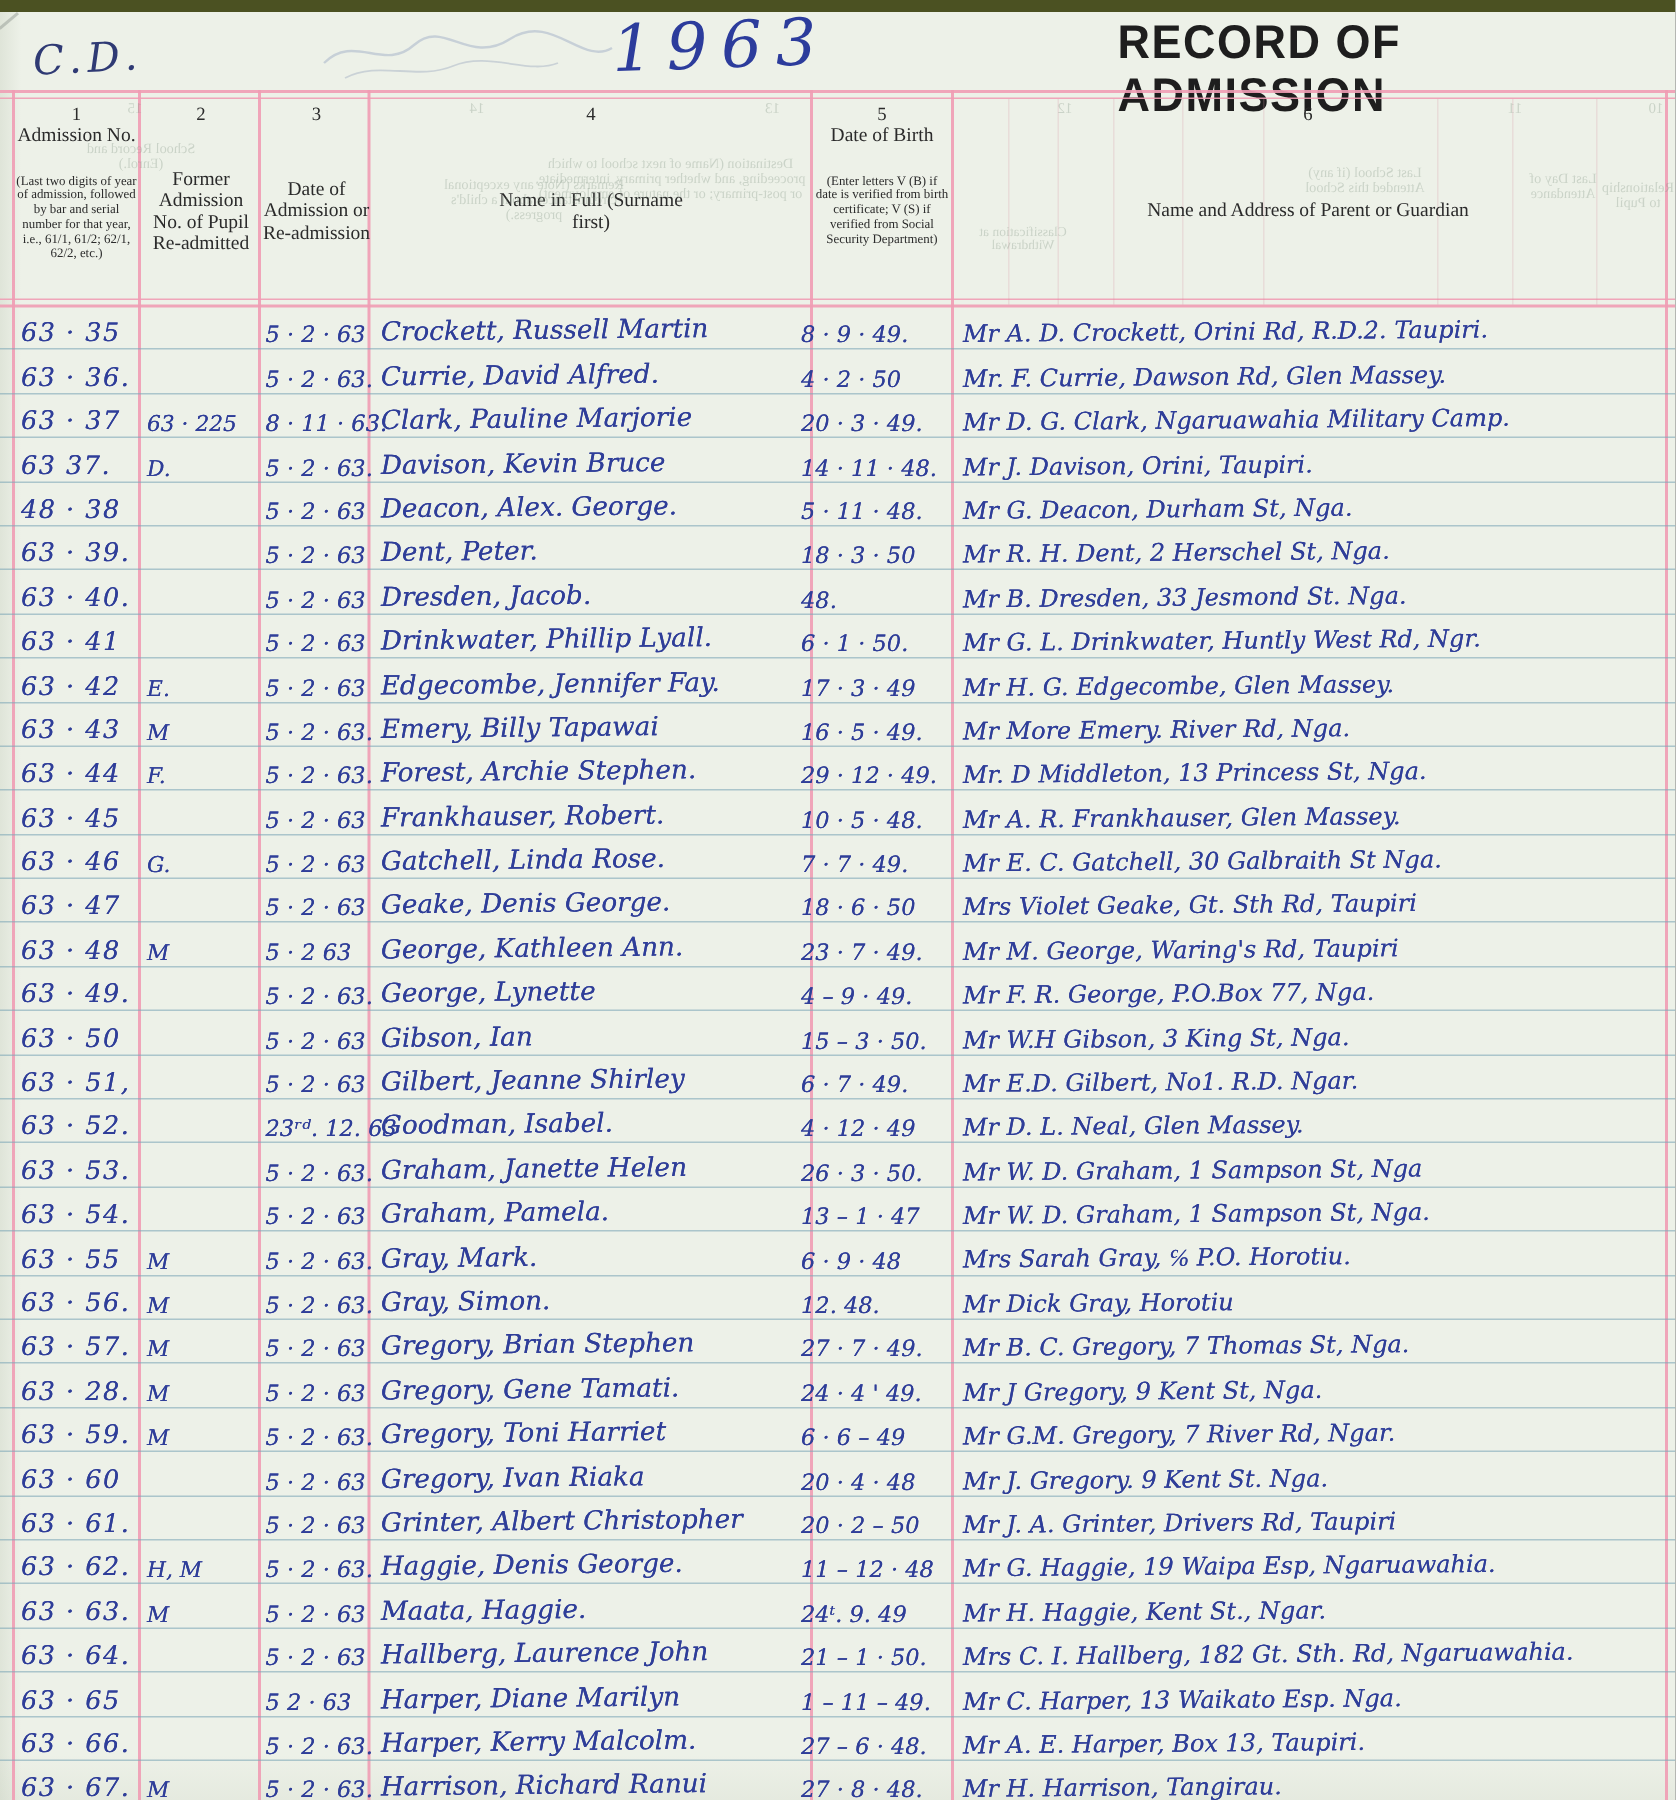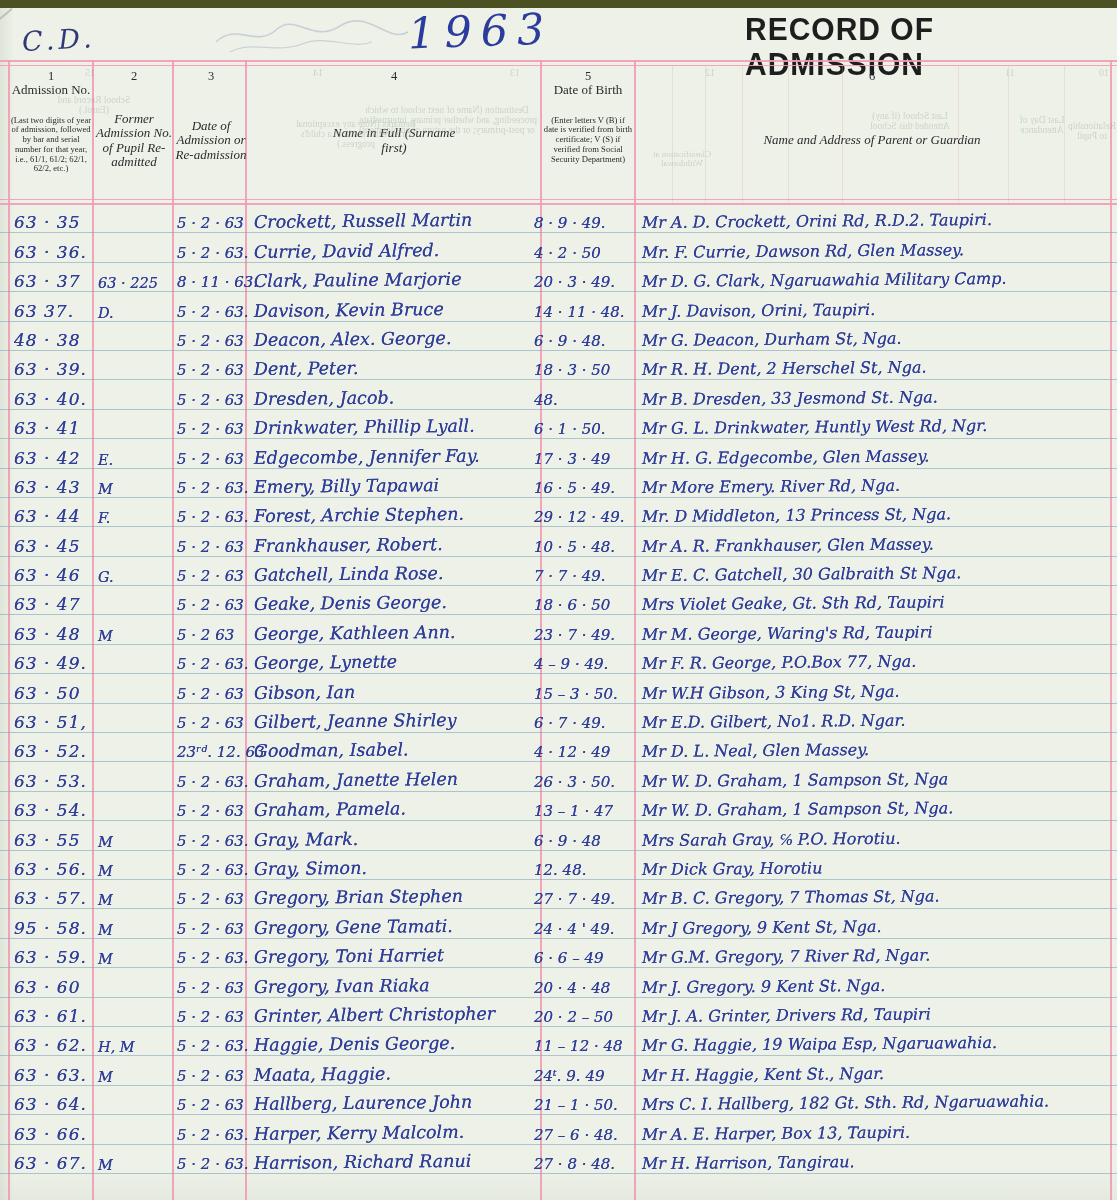--- a/index.html
+++ b/index.html
@@ -24,21 +24,21 @@
   
   .vline{position:absolute;top:60px;bottom:0;width:1.5px;background:#ef9cb4;opacity:.9;}
   .hline{position:absolute;left:0;width:1117px;height:1.6px;background:#ef9cb4;opacity:.9;}
   .ghost-vline{position:absolute;top:66px;height:137px;width:1px;background:#d696a5;opacity:.22;}
   
   .hcol{position:absolute;top:70px;height:128px;display:flex;flex-direction:column;
         align-items:center;text-align:center;color:#2b2b2b;}
   .hnum{font-size:12.5px;line-height:13px;}
   .htitle{font-size:13px;line-height:14.5px;}
   .hnote{font-size:8.6px;line-height:9.8px;margin-top:18px;}
-  .vcenter{margin:auto 0;font-style:italic;}
+  .vcenter{margin:auto 0;}
   
   #rows{position:absolute;left:0;top:204px;width:1117px;}
   .row{position:relative;height:28.4px;border-bottom:1px solid rgba(126,168,184,.6);}
   .c{position:absolute;bottom:0;white-space:nowrap;font-family:"DejaVu Serif",serif;
      font-style:italic;color:#2f3e99;text-shadow:0 0 .4px #2f3e99;}
   .adm{left:14px;width:76px;font-size:17px;letter-spacing:1px;}
   .former{left:98px;width:72px;font-size:14.5px;}
   .date{left:177px;width:70px;font-size:15px;}
   .name{left:254px;width:286px;font-size:17.5px;transform:rotate(-.6deg);transform-origin:left bottom;}
   .dob{right:495px;width:88px;font-size:15px;}
@@ -165,21 +165,21 @@
       <span class="c name">Davison, Kevin Bruce</span>
       <span class="c dob">14 · 11 · 48.</span>
       <span class="c parent">Mr J. Davison, Orini, Taupiri.</span>
     </div>
 
     <div class="row">
       <span class="c adm">48 · 38</span>
       <span class="c former"></span>
       <span class="c date">5 · 2 · 63</span>
       <span class="c name">Deacon, Alex. George.</span>
-      <span class="c dob">6 · 9 · 48.</span>
+      <span class="c dob">5 · 11 · 48.</span>
       <span class="c parent">Mr G. Deacon, Durham St, Nga.</span>
     </div>
 
     <div class="row">
       <span class="c adm">63 · 39.</span>
       <span class="c former"></span>
       <span class="c date">5 · 2 · 63</span>
       <span class="c name">Dent, Peter.</span>
       <span class="c dob">18 · 3 · 50</span>
       <span class="c parent">Mr R. H. Dent, 2 Herschel St, Nga.</span>
@@ -341,21 +341,21 @@
     <div class="row">
       <span class="c adm">63 · 57.</span>
       <span class="c former">M</span>
       <span class="c date">5 · 2 · 63</span>
       <span class="c name">Gregory, Brian Stephen</span>
       <span class="c dob">27 · 7 · 49.</span>
       <span class="c parent">Mr B. C. Gregory, 7 Thomas St, Nga.</span>
     </div>
 
     <div class="row">
-      <span class="c adm">95 · 58.</span>
+      <span class="c adm">63 · 28.</span>
       <span class="c former">M</span>
       <span class="c date">5 · 2 · 63</span>
       <span class="c name">Gregory, Gene Tamati.</span>
       <span class="c dob">24 · 4 ' 49.</span>
       <span class="c parent">Mr J Gregory, 9 Kent St, Nga.</span>
     </div>
 
     <div class="row">
       <span class="c adm">63 · 59.</span>
       <span class="c former">M</span>
@@ -403,20 +403,28 @@
 
     <div class="row">
       <span class="c adm">63 · 64.</span>
       <span class="c former"></span>
       <span class="c date">5 · 2 · 63</span>
       <span class="c name">Hallberg, Laurence John</span>
       <span class="c dob">21 – 1 · 50.</span>
       <span class="c parent">Mrs C. I. Hallberg, 182 Gt. Sth. Rd, Ngaruawahia.</span>
     </div>
 
+    <div class="row">
+      <span class="c adm">63 · 65</span>
+      <span class="c former"></span>
+      <span class="c date">5 2 · 63</span>
+      <span class="c name">Harper, Diane Marilyn</span>
+      <span class="c dob">1 – 11 – 49.</span>
+      <span class="c parent">Mr C. Harper, 13 Waikato Esp. Nga.</span>
+    </div>
 
     <div class="row">
       <span class="c adm">63 · 66.</span>
       <span class="c former"></span>
       <span class="c date">5 · 2 · 63.</span>
       <span class="c name">Harper, Kerry Malcolm.</span>
       <span class="c dob">27 – 6 · 48.</span>
       <span class="c parent">Mr A. E. Harper, Box 13, Taupiri.</span>
     </div>
 

